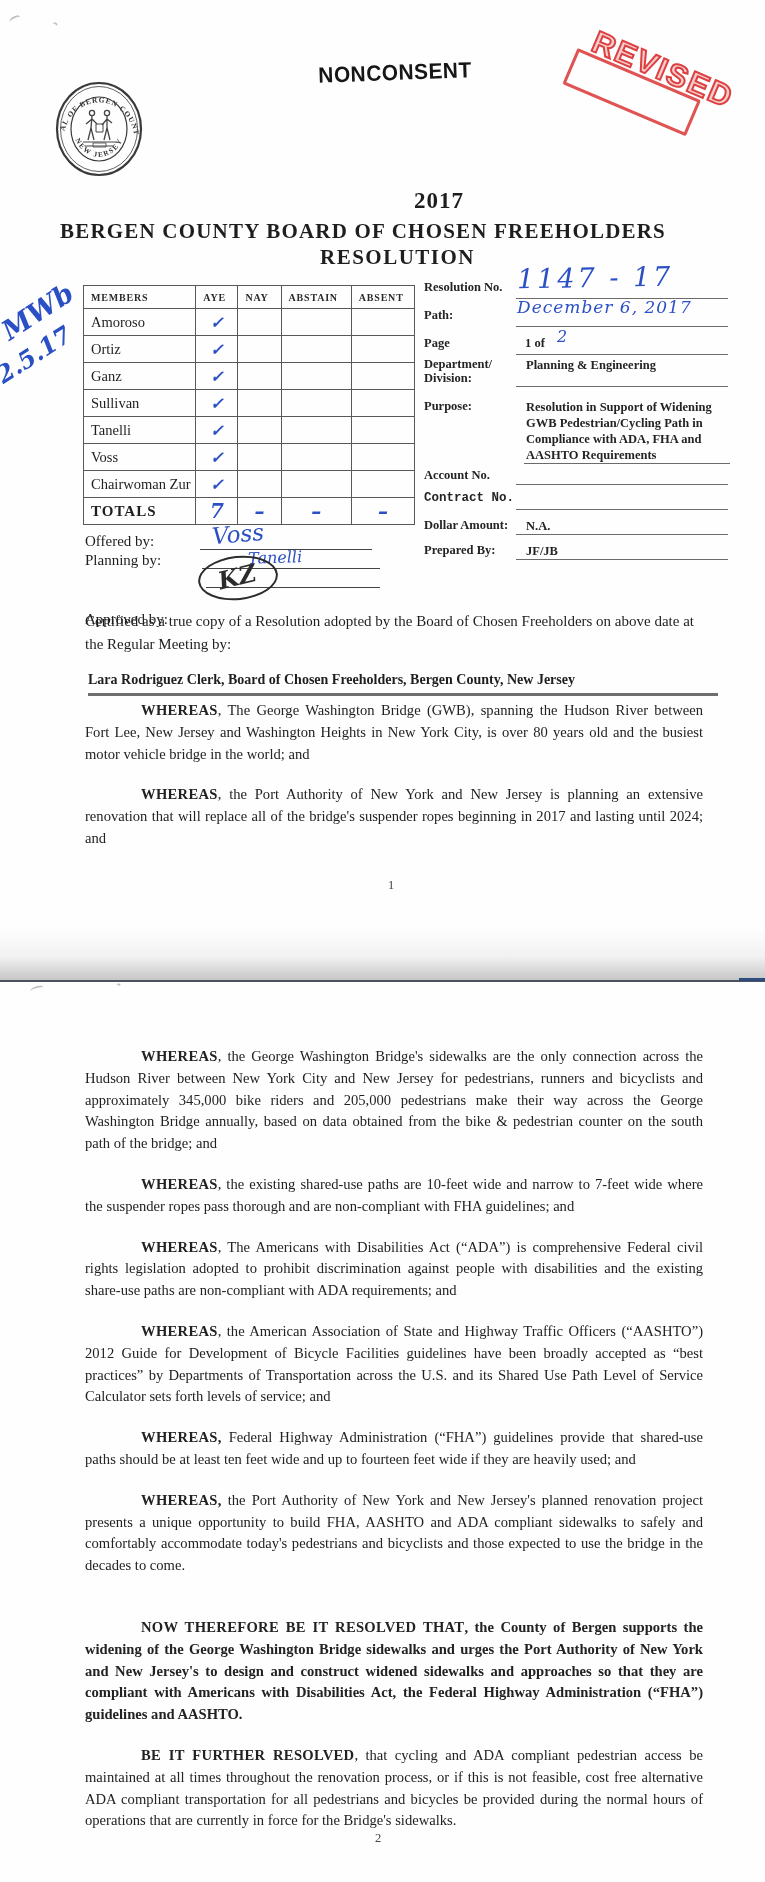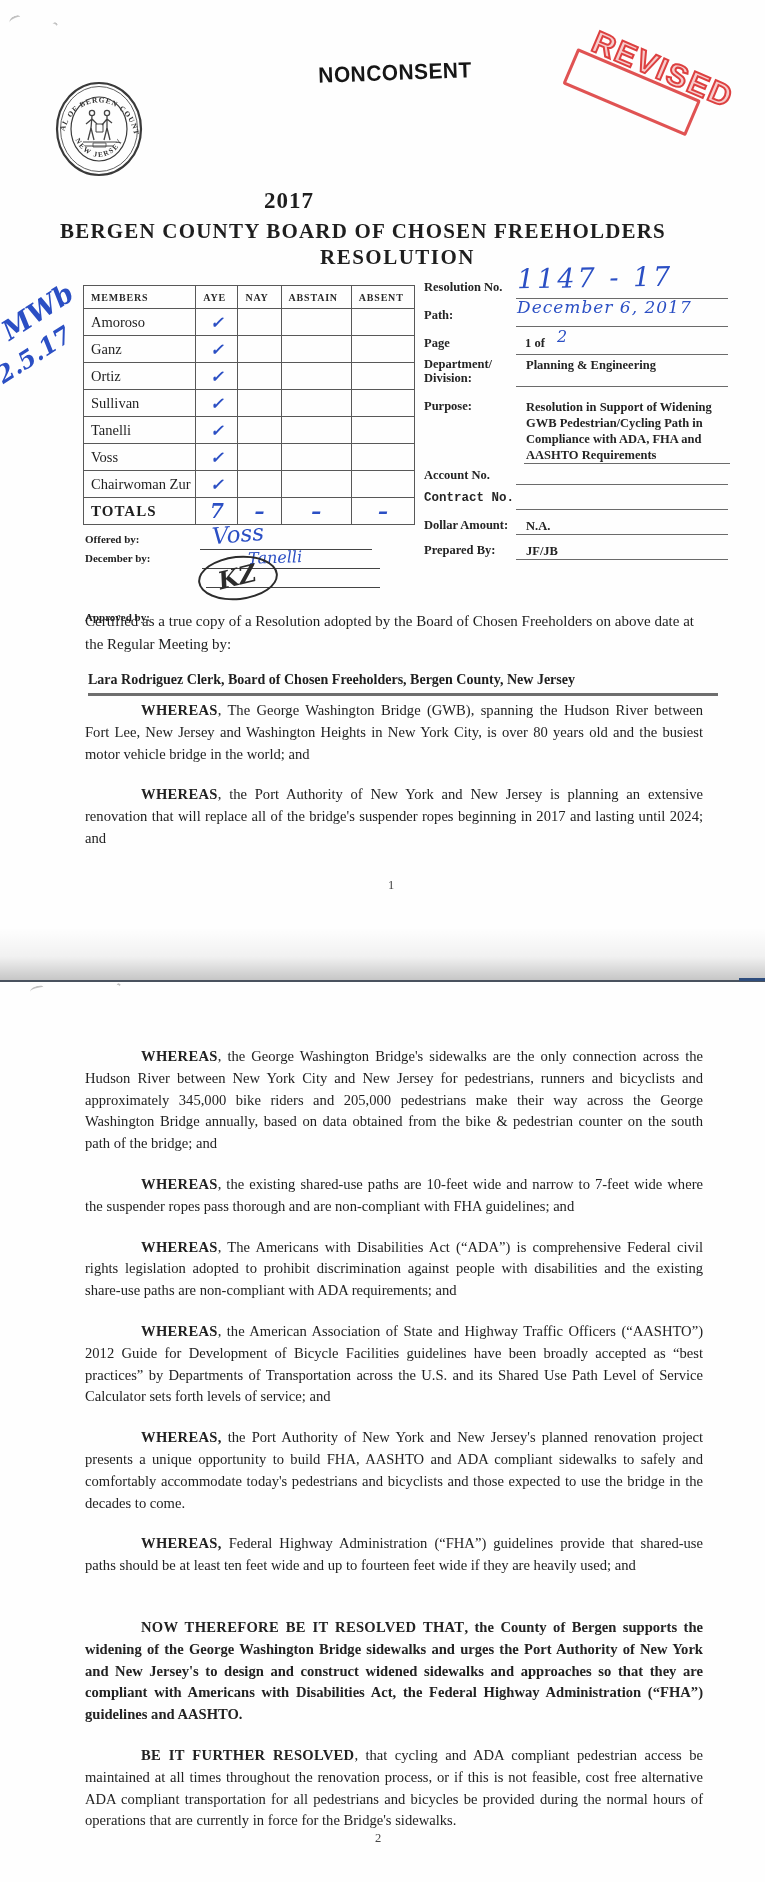--- a/index.html
+++ b/index.html
@@ -18,21 +18,21 @@
   .page-line-blue{position:absolute;right:0;top:978px;width:26px;height:3px;background:#2e4d7d;}
   
   .nonconsent{position:absolute;left:285px;top:60px;width:220px;text-align:center;
     font-family:"Liberation Sans",sans-serif;font-weight:800;font-size:22px;letter-spacing:.5px;
     color:#161616;transform:scaleX(.95) rotate(-2deg);}
   .revised{position:absolute;left:600px;top:26px;transform:rotate(23deg);transform-origin:left top;}
   .revised-word{font-family:"Liberation Sans",sans-serif;font-weight:800;font-size:31px;letter-spacing:2px;
     color:rgba(222,60,60,.25);-webkit-text-stroke:2px #dd4040;line-height:1;}
   .revised-box{width:128px;height:33px;border:3px solid #dd4040;margin-left:-12px;margin-top:-2px;
     border-radius:2px;opacity:.9;}
-  .year{position:absolute;left:264px;top:188px;width:200px;text-align:left;
+  .year{position:absolute;left:264px;top:188px;width:200px;text-align:right;
     font-weight:bold;font-size:23px;letter-spacing:1px;}
   .title1{position:absolute;left:60px;top:219px;width:675px;
     font-weight:bold;font-size:21px;letter-spacing:1.2px;}
   .title2{position:absolute;left:60px;top:245px;width:675px;text-align:center;
     font-weight:bold;font-size:21px;letter-spacing:1.5px;}
   
   .mnote1{position:absolute;left:-2px;top:296px;font-size:27px;transform:rotate(-33deg);font-weight:bold;}
   .mnote2{position:absolute;left:-8px;top:340px;font-size:24px;transform:rotate(-33deg);font-weight:bold;}
   
   table.votes{position:absolute;left:83px;top:285px;width:332px;border-collapse:collapse;
@@ -44,21 +44,21 @@
     font-style:italic;font-weight:bold;font-size:16px;}
   table.votes tr.totals td.member{font-weight:bold;font-size:15px;letter-spacing:1px;}
   table.votes tr.totals td.mark{font-size:20px;}
   
   .flabel{position:absolute;font-weight:bold;font-size:12.5px;color:#242424;white-space:pre-line;line-height:14px;}
   .fvalue{position:absolute;font-weight:bold;font-size:12.5px;color:#242424;white-space:pre-line;line-height:16px;}
   .res-no{position:absolute;left:517px;top:262px;font-size:27px;letter-spacing:3px;transform:rotate(-1deg);}
   .date-hand{position:absolute;left:517px;top:297px;font-size:17px;letter-spacing:1px;}
   .page-hand{position:absolute;left:557px;top:327px;font-size:16px;}
   
-  .olabel{position:absolute;left:85px;font-weight:bold;font-size:11px;}
+  .olabel{position:absolute;left:85px;font-weight:normal;font-size:15px;}
   .voss{position:absolute;left:212px;top:521px;font-size:23px;transform:rotate(-5deg);}
   .tanelli{position:absolute;left:248px;top:548px;font-size:16px;transform:rotate(-2deg);}
   .sig{position:absolute;left:198px;top:556px;width:76px;height:40px;border:2px solid #2c2c2c;
     border-radius:50%;transform:rotate(-6deg);}
   .sig span{position:absolute;left:18px;top:4px;font-family:"DejaVu Serif",serif;font-style:italic;
     font-weight:bold;font-size:24px;color:#2c2c2c;transform:rotate(-8deg);}
   
   .certify{position:absolute;left:85px;top:610px;width:628px;font-weight:normal;font-size:15px;line-height:23px;}
   .clerk{position:absolute;left:88px;top:672px;width:630px;font-weight:bold;font-size:14px;
     padding-bottom:5px;border-bottom:3px solid #6e6e6e;}
@@ -137,28 +137,28 @@
       </thead>
     <tbody>
         <tr>
           <td class="member">Amoroso</td>
           <td class="mark ink">✓</td>
           <td class="mark ink"></td>
           <td class="mark ink"></td>
           <td class="mark ink"></td>
         </tr>
         <tr>
+          <td class="member">Ortiz</td>
+          <td class="mark ink">✓</td>
+          <td class="mark ink"></td>
+          <td class="mark ink"></td>
+          <td class="mark ink"></td>
+        </tr>
+        <tr>
           <td class="member">Ganz</td>
-          <td class="mark ink">✓</td>
-          <td class="mark ink"></td>
-          <td class="mark ink"></td>
-          <td class="mark ink"></td>
-        </tr>
-        <tr>
-          <td class="member">Ortiz</td>
           <td class="mark ink">✓</td>
           <td class="mark ink"></td>
           <td class="mark ink"></td>
           <td class="mark ink"></td>
         </tr>
         <tr>
           <td class="member">Sullivan</td>
           <td class="mark ink">✓</td>
           <td class="mark ink"></td>
           <td class="mark ink"></td>
@@ -228,21 +228,21 @@
 
   <div class="flabel" style="left:424px;top:518px;">Dollar Amount:</div>
   <div class="fvalue" style="left:526px;top:518px;">N.A.</div>
   <div class="fline" style="left:516px;top:534px;width:212px;"></div>
 
   <div class="flabel" style="left:424px;top:543px;">Prepared By:</div>
   <div class="fvalue" style="left:526px;top:543px;">JF/JB</div>
   <div class="fline" style="left:516px;top:559px;width:212px;"></div>
 
   <div class="olabel" style="top:533px;">Offered by:</div>
-  <div class="olabel" style="top:552px;">December by:</div>
+  <div class="olabel" style="top:552px;">Planning by:</div>
   <div class="olabel" style="top:571px;margin-top:40px;">Approved by:</div>
   <div class="voss hand">Voss</div>
   <div class="tanelli hand">Tanelli</div>
   <div class="fline" style="left:200px;top:549px;width:172px;border-color:#444;"></div>
   <div class="fline" style="left:202px;top:568px;width:178px;border-color:#444;"></div>
   <div class="fline" style="left:206px;top:587px;width:174px;border-color:#444;"></div>
   <div class="sig">
       <span>KZ</span>
     </div>
 
@@ -259,20 +259,20 @@
   <div class="page-line"></div>
   <div class="page-line-blue"></div>
   <div class="penmark" style="left:30px;top:986px;width:14px;height:5px;transform:rotate(-12deg);"></div>
   <div class="penmark" style="left:116px;top:983px;width:4px;height:4px;transform:rotate(30deg);"></div>
 
   <div class="body2">
       <p class="para"><b>WHEREAS</b><span>, the George Washington Bridge's sidewalks are the only connection across the Hudson River between New York City and New Jersey for pedestrians, runners and bicyclists and approximately 345,000 bike riders and 205,000 pedestrians make their way across the George Washington Bridge annually, based on data obtained from the bike &amp; pedestrian counter on the south path of the bridge; and</span></p>
       <p class="para"><b>WHEREAS</b><span>, the  existing shared-use paths are 10-feet wide and narrow to 7-feet wide where the suspender ropes pass thorough and are non-compliant with FHA guidelines; and</span></p>
       <p class="para"><b>WHEREAS</b><span>, The Americans with Disabilities Act (“ADA”) is comprehensive Federal civil rights legislation adopted to prohibit discrimination against people with disabilities and the existing share-use paths are non-compliant with ADA requirements; and</span></p>
       <p class="para"><b>WHEREAS</b><span>, the American Association of State and Highway Traffic Officers (“AASHTO”) 2012 Guide for Development of Bicycle Facilities guidelines have been broadly accepted as “best practices” by Departments of Transportation across the U.S. and its Shared Use Path Level of Service Calculator sets forth levels of service; and</span></p>
+      <p class="para"><b>WHEREAS,</b><span> Federal Highway Administration (“FHA”) guidelines provide that shared-use paths should be at least ten feet wide and up to fourteen feet wide if they are heavily used; and</span></p>
       <p class="para"><b>WHEREAS,</b><span> the Port Authority of New York and New Jersey's planned renovation project presents a unique opportunity to build FHA, AASHTO and ADA compliant sidewalks to safely and comfortably accommodate today's pedestrians and bicyclists and those expected to use the bridge in the decades to come.</span></p>
-      <p class="para"><b>WHEREAS,</b><span> Federal Highway Administration (“FHA”) guidelines provide that shared-use paths should be at least ten feet wide and up to fourteen feet wide if they are heavily used; and</span></p>
       <p class="para big-gap"><b>NOW THEREFORE BE IT RESOLVED THAT</b><span>, the County of Bergen supports  the widening of the George Washington Bridge sidewalks and urges the Port Authority of New York and New Jersey's to design and construct widened sidewalks and approaches so that they are compliant with Americans with Disabilities Act, the Federal Highway Administration (“FHA”) guidelines and AASHTO.</span></p>
       <p class="para"><b>BE IT FURTHER RESOLVED</b><span>, that cycling and ADA compliant pedestrian access be maintained at all times throughout the renovation process, or if this is not feasible, cost free alternative ADA compliant transportation for all pedestrians and bicycles be provided during the normal hours of operations that are currently in force for the Bridge's sidewalks.</span></p>
     </div>
   <div class="pnum" style="left:375px;top:1831px;">2</div>
 
 </div>
 
 </body></html>

